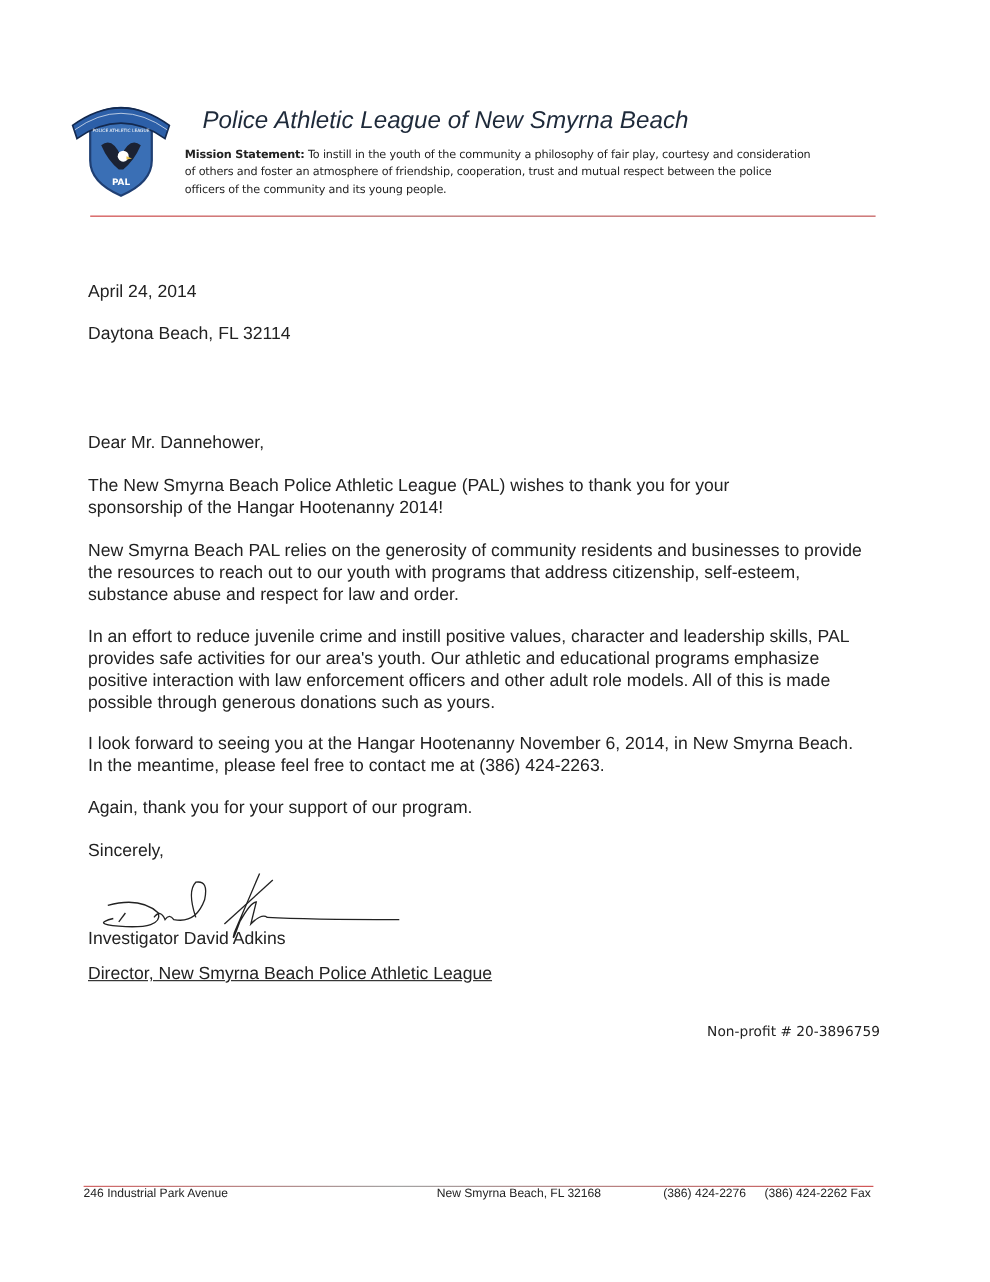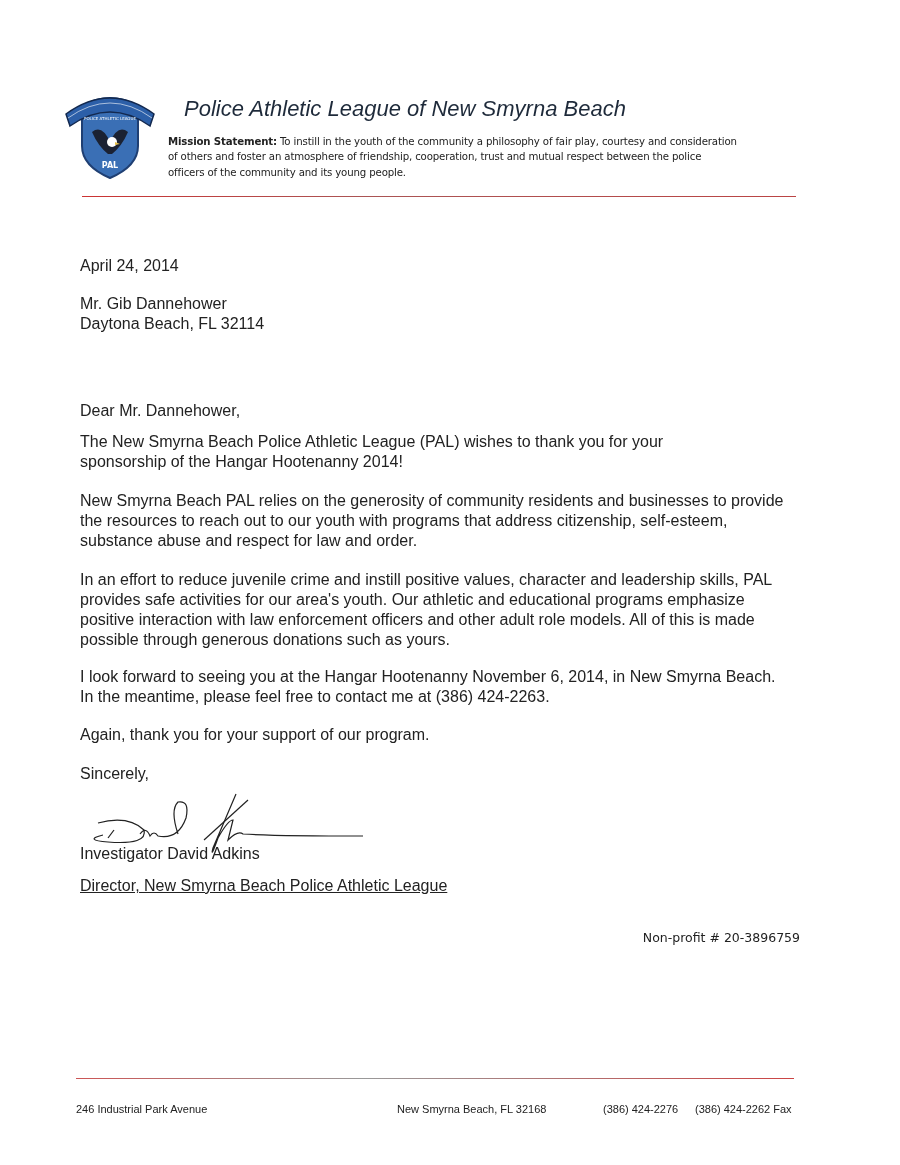--- a/index.html
+++ b/index.html
@@ -6,21 +6,21 @@
   body { width:900px; height:1165px; position:relative; overflow:hidden; font-family:"Liberation Sans", sans-serif; color:#222; }
   .abs { position:absolute; }
   .logo { left:62px; top:84px; width:96px; height:96px; }
   .org-title { left:184px; top:96px; font-size:22px; font-style:italic; color:#1e2a3a; white-space:nowrap; letter-spacing:0px; }
   .mission { left:168px; top:134px; width:570px; font-size:10.2px; line-height:15.3px; color:#222; font-family:"DejaVu Sans", sans-serif; letter-spacing:-0.15px; }
   .mission b { font-weight:bold; }
   .rule-top { left:82px; top:196px; width:714px; height:1px; background:linear-gradient(90deg,#c33,#a55 40%,#b44 100%); }
   .body-text { font-size:16px; line-height:20px; color:#222; }
   .p { position:absolute; left:80px; width:720px; }
   .rule-bottom { left:76px; top:1078px; width:718px; height:1px; background:linear-gradient(90deg,#c55,#999 40%,#c44 100%); }
-  .footer { top:1079px; font-size:11px; color:#222; white-space:nowrap;margin-top:24px; }
+  .footer { top:1079px; font-size:11px; color:#222; white-space:nowrap; }
   .sig { left:78px; top:790px; width:300px; height:70px; }
   .small { font-family:"DejaVu Sans", sans-serif; font-size:12.5px; }
 </style>
 </head>
 <body>
 
 <div class="abs logo">
   <svg width="96" height="96" viewBox="0 0 96 96">
     <path d="M20 22 Q48 6 76 22 L76 62 Q76 82 48 94 Q20 82 20 62 Z" fill="#3a6fb5" stroke="#1f3f73" stroke-width="2"></path>
     <path d="M4 30 Q48 -2 92 30 L88 42 Q48 14 8 42 Z" fill="#2c5fa8" stroke="#13294f" stroke-width="1.5"></path>
@@ -38,25 +38,24 @@
 <div class="abs mission">
   <b>Mission Statement:</b><span> To instill in the youth of the community a philosophy of fair play, courtesy and consideration of others and foster an atmosphere of friendship, cooperation, trust and mutual respect between the police officers of the community and its young people.</span>
 </div>
 
 <div class="abs rule-top"></div>
 
 <div class="body-text">
   <div class="p" style="top:256px;">April 24, 2014</div>
 
   <div class="p" style="top:294px;">
-    <div>Mr. Gib Dannehower</div>
     <div>Daytona Beach, FL 32114</div>
   </div>
 
-  <div class="p" style="top:393px;margin-top:8px;">Dear Mr. Dannehower,</div>
+  <div class="p" style="top:393px;">Dear Mr. Dannehower,</div>
 
   <div class="p" style="top:432px; width:640px;">The New Smyrna Beach Police Athletic League (PAL) wishes to thank you for your sponsorship of the Hangar Hootenanny 2014!</div>
   <div class="p" style="top:491px; width:716px;">New Smyrna Beach PAL relies on the generosity of community residents and businesses to provide the resources to reach out to our youth with programs that address citizenship, self-esteem, substance abuse and respect for law and order.</div>
   <div class="p" style="top:570px; width:720px;">In an effort to reduce juvenile crime and instill positive values, character and leadership skills, PAL provides safe activities for our area's youth. Our athletic and educational programs emphasize positive interaction with law enforcement officers and other adult role models. All of this is made possible through generous donations such as yours.</div>
   <div class="p" style="top:667px; width:700px;">I look forward to seeing you at the Hangar Hootenanny November 6, 2014, in New Smyrna Beach. In the meantime, please feel free to contact me at (386) 424-2263.</div>
   <div class="p" style="top:725px;">Again, thank you for your support of our program.</div>
 
   <div class="p" style="top:764px;">Sincerely,</div>
 
   <div class="abs sig">

